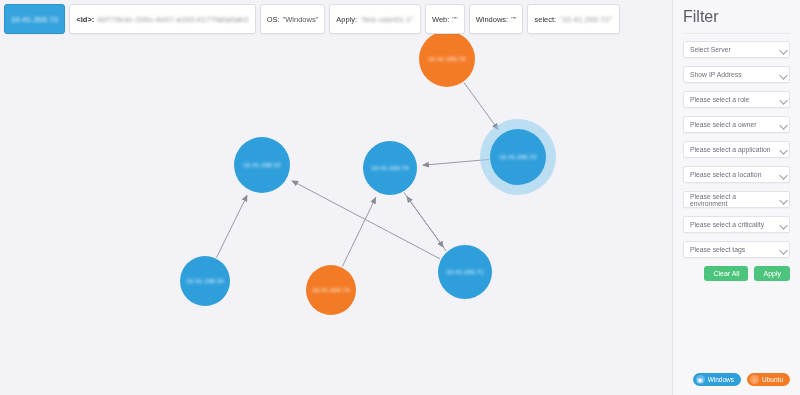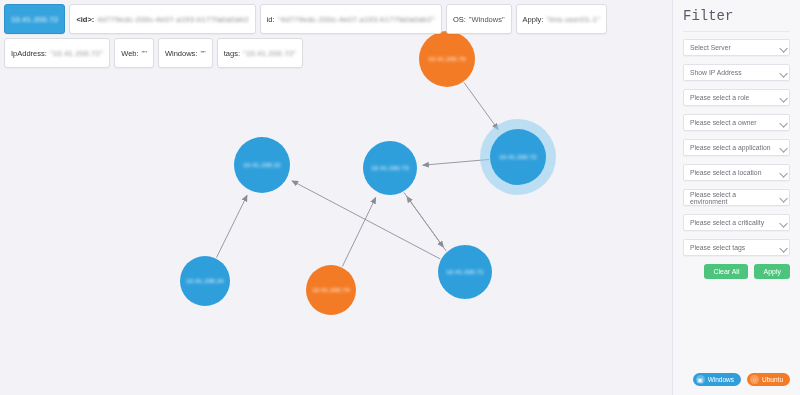--- a/index.html
+++ b/index.html
@@ -45,21 +45,21 @@
     background:#35a3dd;border-color:#2e92c8;color:#fff;
   }
   .chip.tag .v{color:#fff;}
 
   
   .panel{
     position:absolute;right:0;top:0;width:128px;height:395px;
     background:#f7f7fa;border-left:1px solid #e4e4ec;box-sizing:border-box;
     padding:8px 10px;
   }
-  .panel-title{font-size:14px;color:#5a5a66;padding-bottom:7px;font-family:Liberation Mono, monospace;}
+  .panel-title{font-size:16px;color:#5a5a66;padding-bottom:7px;}
   .panel-rule{height:1px;background:#e8e8ef;margin-bottom:7px;}
   .select{
     position:relative;background:#fff;border:1px solid #e2e2ea;border-radius:2px;
     height:17px;margin-bottom:8px;display:flex;align-items:center;
     padding:0 16px 0 6px;box-sizing:border-box;
     font-size:6.8px;color:#6f6f7b;box-shadow:0 1px 1px rgba(0,0,0,.03);
   }
   .caret{position:absolute;right:5px;top:50%;transform:translateY(-60%);
          width:5px;height:5px;border-right:1px solid #9a9aa6;
          border-bottom:1px solid #9a9aa6;rotate:45deg;}
@@ -127,45 +127,37 @@
 
   <div class="propbar" id="propbar">
       <div class="chip tag">
         <span class="v blur">10.41.200.72</span>
       </div>
       <div class="chip">
         <span class="k">&lt;id&gt;:</span>
         <span class="v blur">4d779edc-200c-4e07-a193-b177fa0a0ab2</span>
       </div>
       <div class="chip">
-        <span class="k norm">id:</span>
-        <span class="v blur">"4d779edc-200c-4e07-a193-b177fa0a0ab2"</span>
-      </div>
-      <div class="chip">
         <span class="k norm">OS:</span>
         <span class="v">"Windows"</span>
       </div>
       <div class="chip">
         <span class="k norm">Apply:</span>
         <span class="v blur">"tms-user01-1"</span>
       </div>
       <div class="chip">
-        <span class="k norm">IpAddress:</span>
-        <span class="v blur">"10.41.200.72"</span>
-      </div>
-      <div class="chip">
         <span class="k norm">Web:</span>
         <span class="v">""</span>
       </div>
       <div class="chip">
         <span class="k norm">Windows:</span>
         <span class="v">""</span>
       </div>
       <div class="chip">
-        <span class="k norm">tags:</span>
+        <span class="k norm">select:</span>
         <span class="v blur">"10.41.200.72"</span>
       </div>
     </div>
 
   <div class="panel">
     <div class="panel-title">Filter</div>
     <div class="panel-rule"></div>
     <div id="select-list">
         <div class="select">
           <span>Select Server</span>

